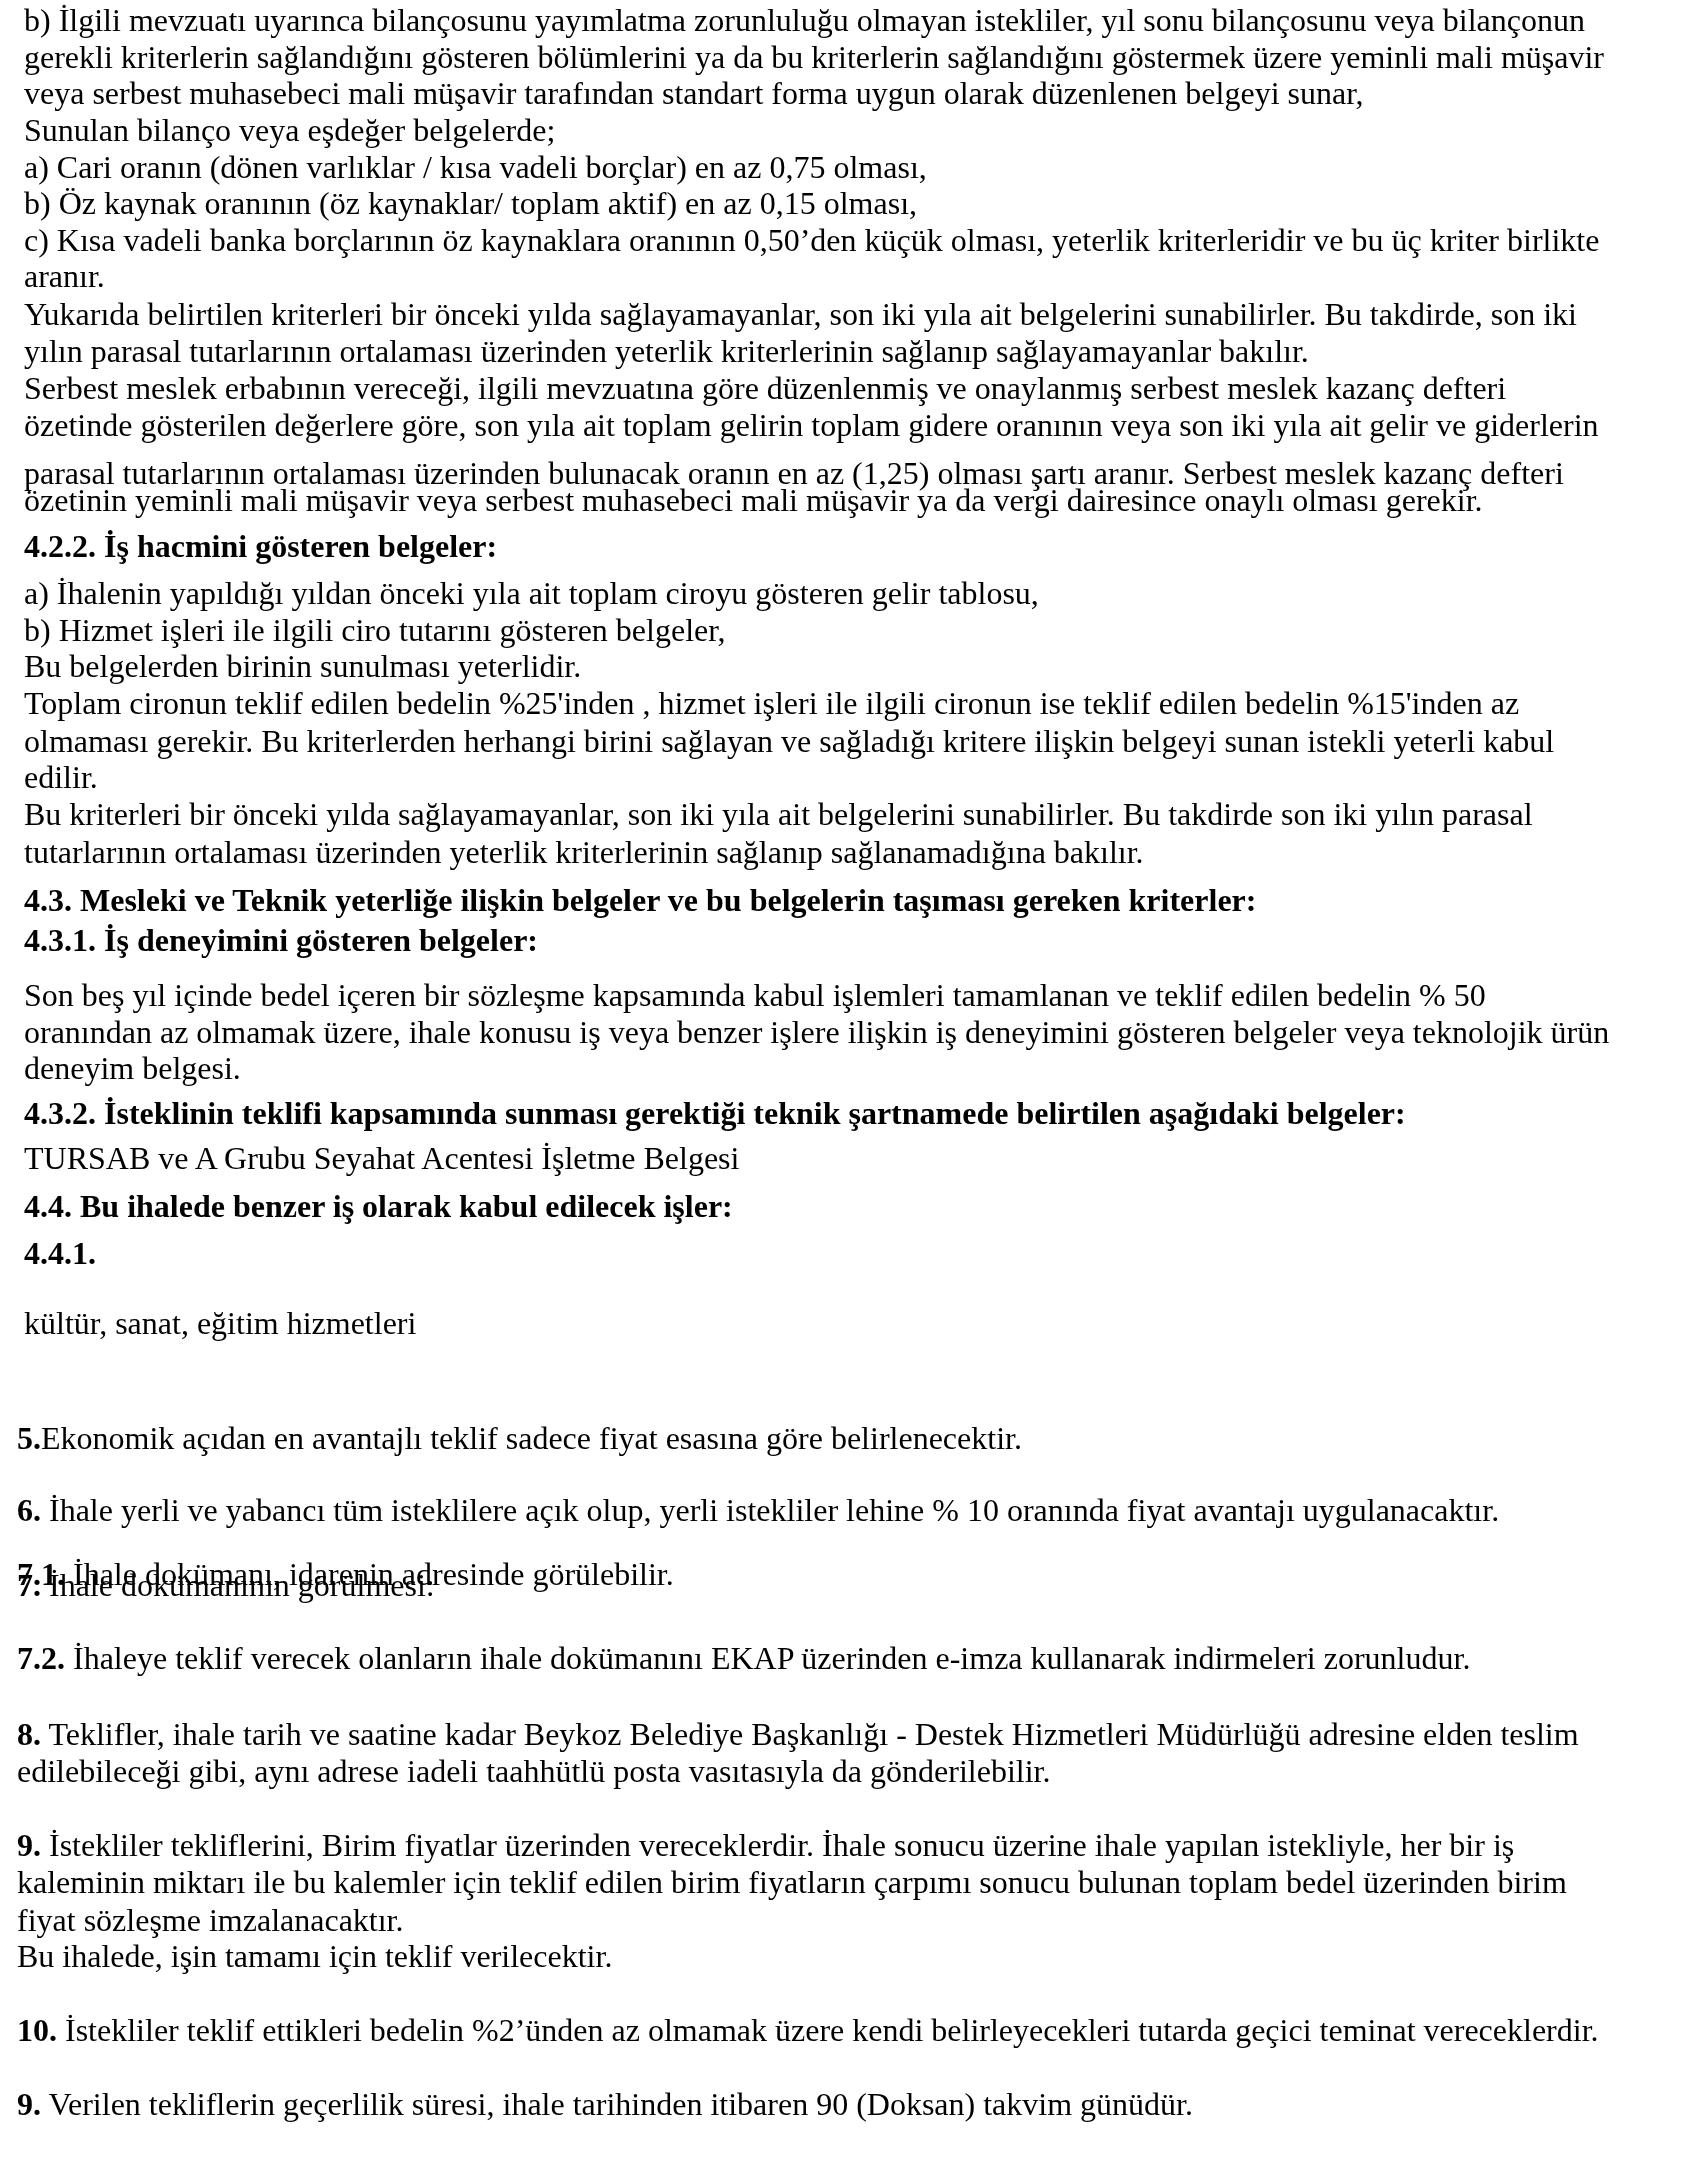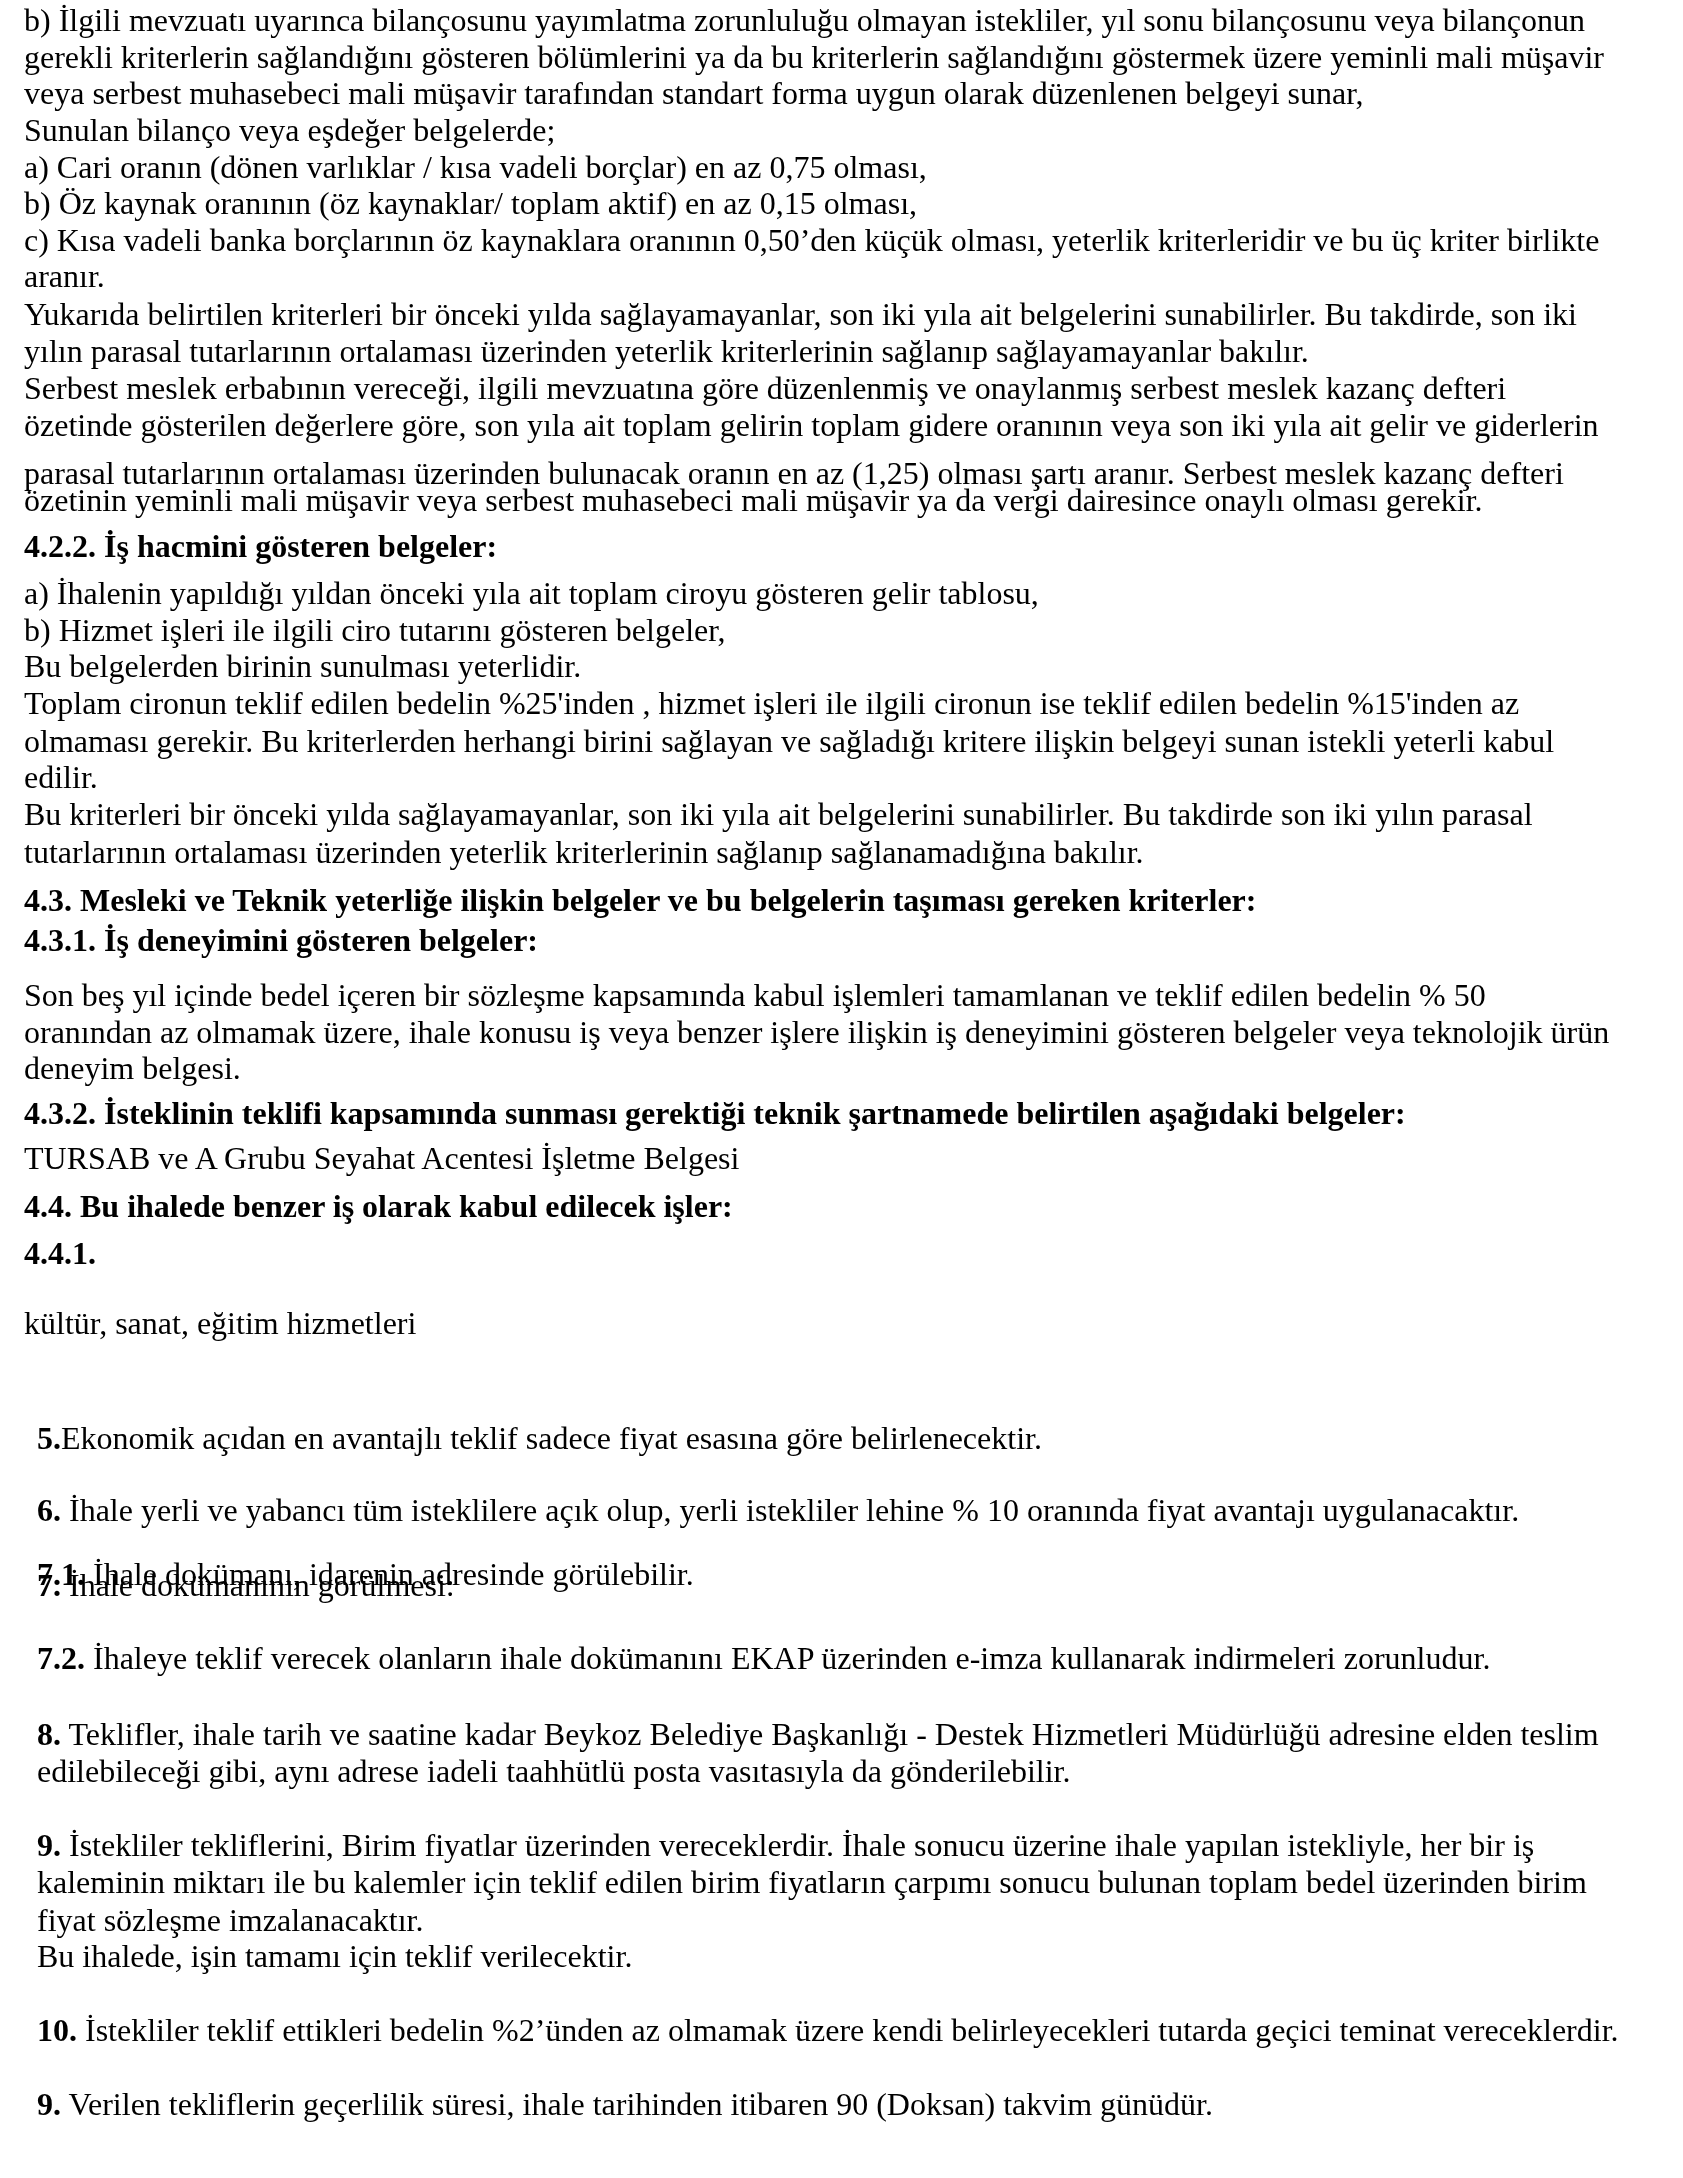--- a/index.html
+++ b/index.html
@@ -1,20 +1,20 @@
 <!DOCTYPE html>
 <html><head>
 <meta charset="utf-8">
 <style>
   html, body { margin: 0; padding: 0; background: #ffffff; }
   body { width: 1683px; height: 2178px; position: relative; overflow: hidden;
          font-family: "Liberation Serif", serif; color: #000000; }
   .ln { position: absolute; white-space: nowrap; font-size: 32px; line-height: 36px; }
   .in { left: 24px; }
-  .out { left: 17px; margin-left: 20px; }
+  .out { left: 17px; }
   .b { font-weight: bold; }
   .num { font-weight: bold; }
 </style>
 </head>
 <body>
 
 <div class="ln in" style="top:2px">b) İlgili mevzuatı uyarınca bilançosunu yayımlatma zorunluluğu olmayan istekliler, yıl sonu bilançosunu veya bilançonun</div>
 <div class="ln in" style="top:39px">gerekli kriterlerin sağlandığını gösteren bölümlerini ya da bu kriterlerin sağlandığını göstermek üzere yeminli mali müşavir</div>
 <div class="ln in" style="top:75px">veya serbest muhasebeci mali müşavir tarafından standart forma uygun olarak düzenlenen belgeyi sunar,</div>
 <div class="ln in" style="top:112px">Sunulan bilanço veya eşdeğer belgelerde;</div>

